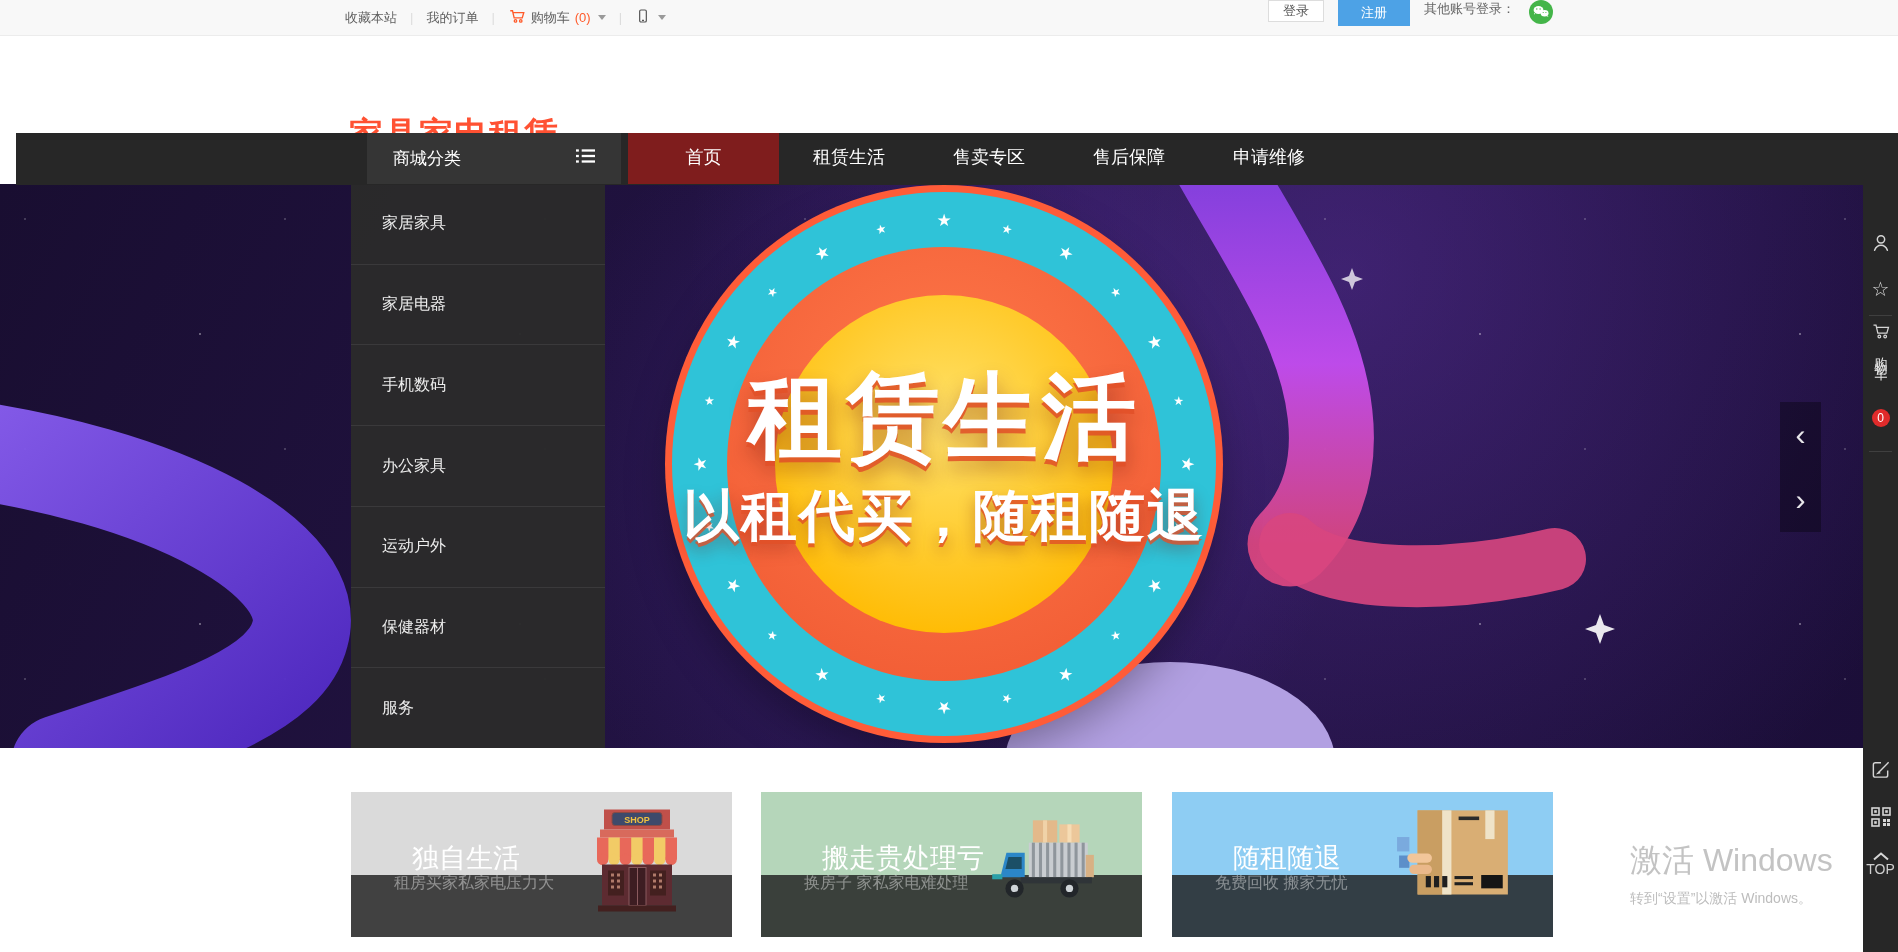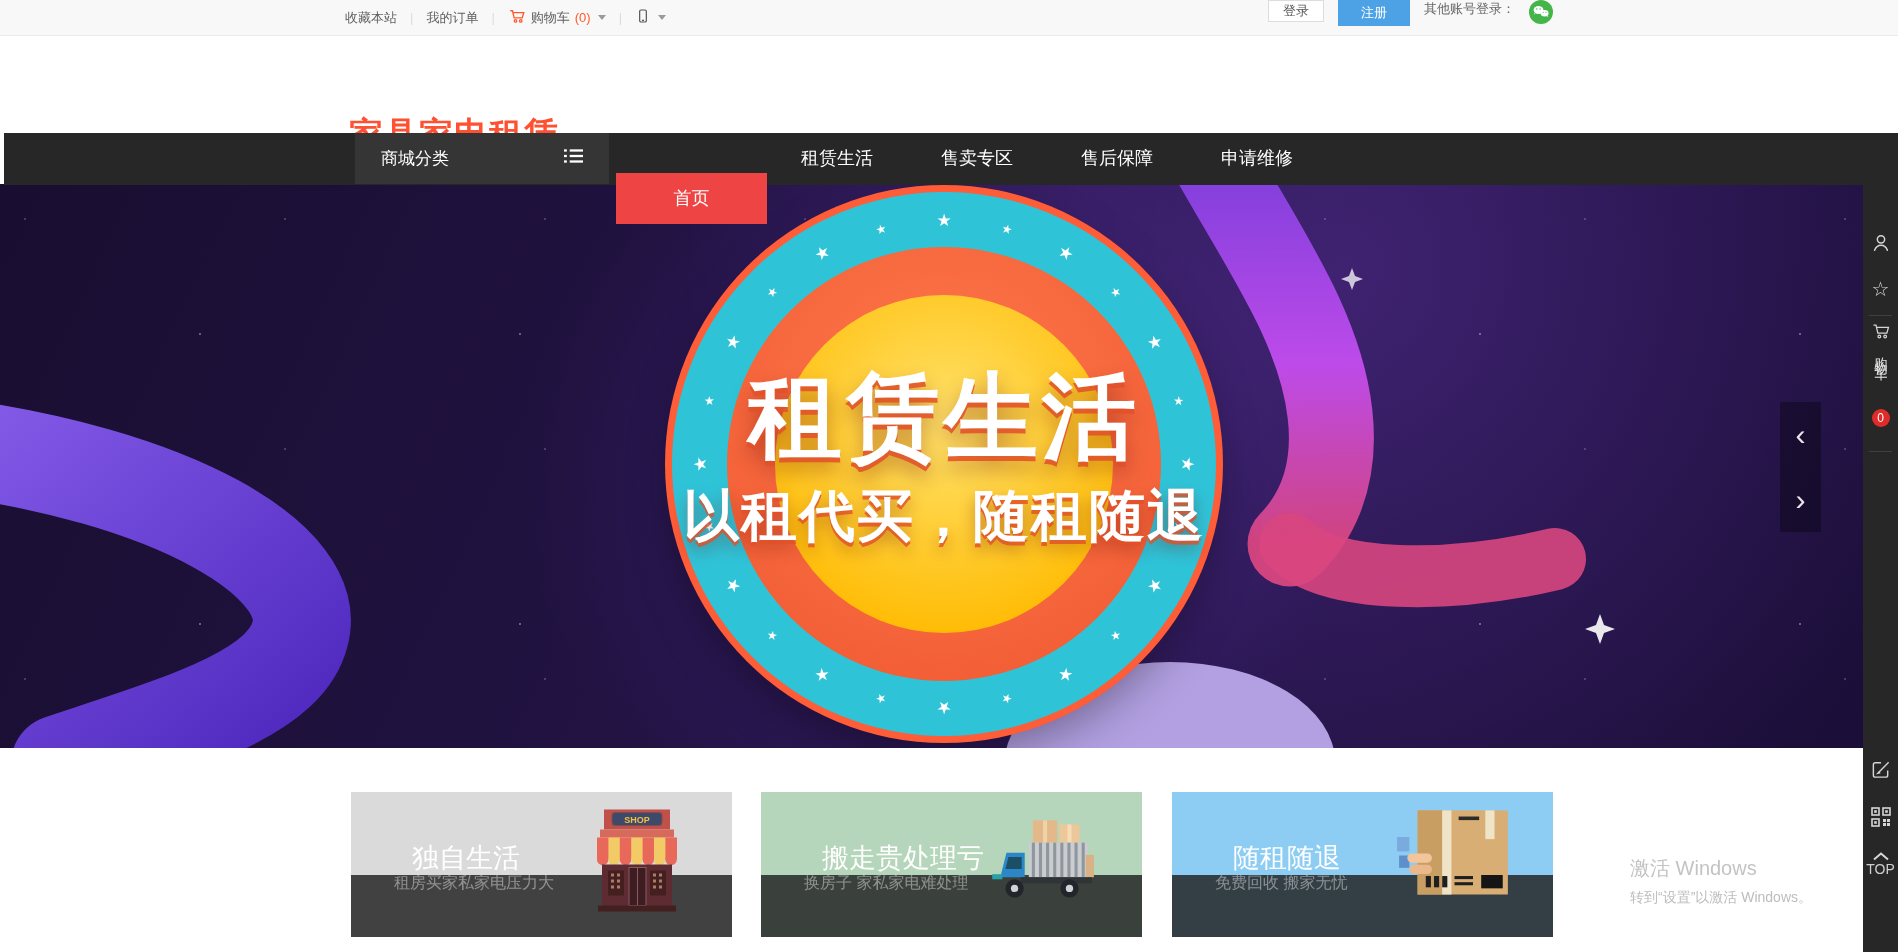--- a/index.html
+++ b/index.html
@@ -12,25 +12,25 @@
   .tb-sep{color:#ddd;}
   .tb-link{cursor:pointer;display:flex;align-items:center;gap:5px;}
   .caret{width:0;height:0;border-left:4px solid transparent;border-right:4px solid transparent;border-top:5px solid #9a9a9a;display:inline-block;margin-left:2px;}
   .cart-count{color:#ff5a2a;}
   .btn-login{width:56px;height:22px;line-height:20px;text-align:center;background:#fff;border:1px solid #ddd;color:#555;cursor:pointer;box-sizing:border-box;}
   .btn-register{width:72px;height:26px;line-height:26px;text-align:center;background:#4da2e6;color:#fff;cursor:pointer;}
   
   .header{position:absolute;top:36px;left:0;right:0;height:97px;background:#fff;}
   .logo{position:absolute;left:349px;top:76px;font-size:34px;font-weight:bold;color:#ff5132;letter-spacing:1px;}
   
-  .navbar{position:absolute;top:133px;left:4px;width:1863px;height:52px;background:#272727;z-index:8;}
+  .navbar{position:absolute;top:133px;left:16px;width:1863px;height:52px;background:#272727;z-index:8;font-family:Liberation Mono, monospace;}
   .cat-header{position:absolute;left:351px;top:0;width:254px;height:51px;background:#353535;display:flex;align-items:center;justify-content:space-between;padding:0 26px;box-sizing:border-box;color:#fff;font-size:17px;cursor:pointer;}
   .nav-menu{position:absolute;left:612px;top:0;height:51px;display:flex;}
   .nav-item{min-width:140px;height:51px;line-height:51px;text-align:center;color:#fff;font-size:18px;cursor:pointer;}
-  .nav-item.active{background:#ef4444;min-width:151px;margin-top:40px;}
+  .nav-item.active{background:#7f1d1d;min-width:151px;}
   
   .banner{position:absolute;top:184px;left:0;width:1863px;height:564px;overflow:hidden;background:
       radial-gradient(circle at 72% 16%, rgba(118,64,200,0.35), transparent 46%),
       radial-gradient(circle at 50% 52%, rgba(96,52,190,0.30), transparent 42%),
       linear-gradient(115deg,#190e31 0%,#241447 52%,#1b0e38 100%);}
   .star-dots{position:absolute;inset:0;z-index:1;background-image:
       radial-gradient(1.6px 1.6px at 25px 35px, rgba(255,255,255,.95), transparent 55%),
       radial-gradient(1.1px 1.1px at 120px 90px, rgba(255,255,255,.55), transparent 55%),
       radial-gradient(2.2px 2.2px at 200px 150px, rgba(255,255,255,.8), transparent 55%),
       radial-gradient(1.3px 1.3px at 70px 190px, rgba(255,255,255,.5), transparent 55%);
@@ -69,21 +69,21 @@
   .tbv{position:absolute;left:50%;transform:translateX(-50%);cursor:pointer;}
   .tbv-divider{position:absolute;left:6px;width:23px;height:1px;background:#3f3f3f;}
   .vert-cart-text{position:absolute;left:50%;transform:translateX(-50%);top:214px;writing-mode:vertical-rl;text-orientation:upright;
       letter-spacing:5px;font-size:13px;color:#e6e6e6;cursor:pointer;}
   .cart-badge{position:absolute;left:50%;transform:translateX(-50%);top:276px;width:18px;height:18px;border-radius:50%;
       background:#e02b2b;color:#fff;font-size:12px;line-height:18px;text-align:center;}
   .star-glyph{font-size:20px;color:#d6d6d6;line-height:20px;}
   .top-label{position:absolute;left:50%;transform:translateX(-50%);top:728px;font-size:14px;color:#cfcfcf;cursor:pointer;}
   
   .watermark{position:absolute;left:1630px;top:839px;z-index:3;pointer-events:none;}
-  .wm1{font-size:20px;font-weight:300;color:#c3c3c3;margin-top:16px;}
+  .wm1{font-size:32px;font-weight:300;color:#c3c3c3;}
   .wm2{font-size:14px;color:#bdbdbd;margin-top:7px;}
 </style>
 </head>
 <body>
 
 <div class="topbar">
   <div class="topbar-left">
     <span class="tb-link">收藏本站</span>
     <span class="tb-sep">|</span>
     <span class="tb-link">我的订单</span>
@@ -207,20 +207,29 @@
         <span class="badge-star" style="transform: rotate(315deg) translateY(-243px); font-size: 12px;">★</span>
         <span class="badge-star" style="transform: rotate(330deg) translateY(-243px); font-size: 17px;">★</span>
         <span class="badge-star" style="transform: rotate(345deg) translateY(-243px); font-size: 12px;">★</span>
       </div>
     <div class="circ ring-orange"></div>
     <div class="circ disc-yellow"></div>
     <div class="badge-title">租赁生活</div>
     <div class="badge-sub">以租代买，随租随退</div>
   </div>
 
+  <div class="sidebar">
+    <div class="sb-item">家居家具</div>
+    <div class="sb-item">家居电器</div>
+    <div class="sb-item">手机数码</div>
+    <div class="sb-item">办公家具</div>
+    <div class="sb-item">运动户外</div>
+    <div class="sb-item">保健器材</div>
+    <div class="sb-item">服务</div>
+  </div>
 
   <div class="arrow-btn arrow-prev">‹</div>
   <div class="arrow-btn arrow-next">›</div>
 </div>
 
 <div class="card card-gray">
   <div class="card-overlay"></div>
   <div class="card-title">独自生活</div>
   <div class="card-sub">租房买家私家电压力大</div>
   <svg class="card-art" width="110" height="112" viewBox="0 0 110 105">

